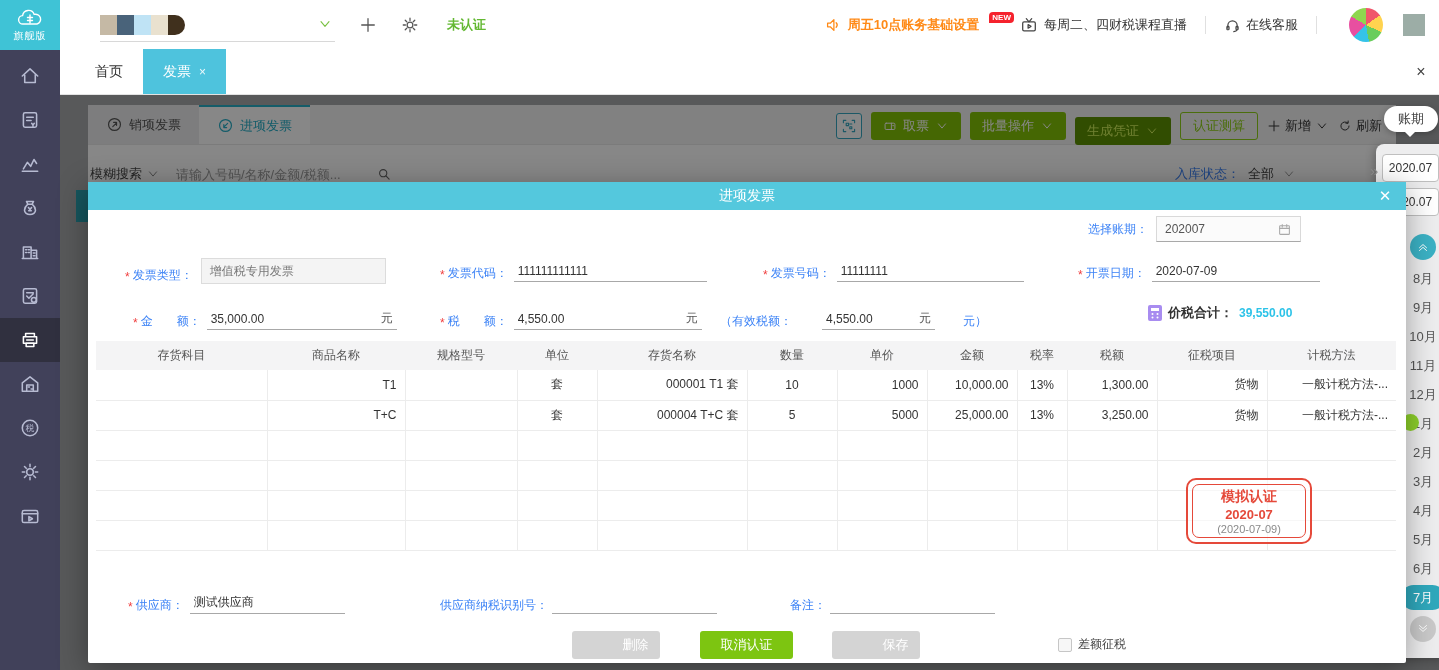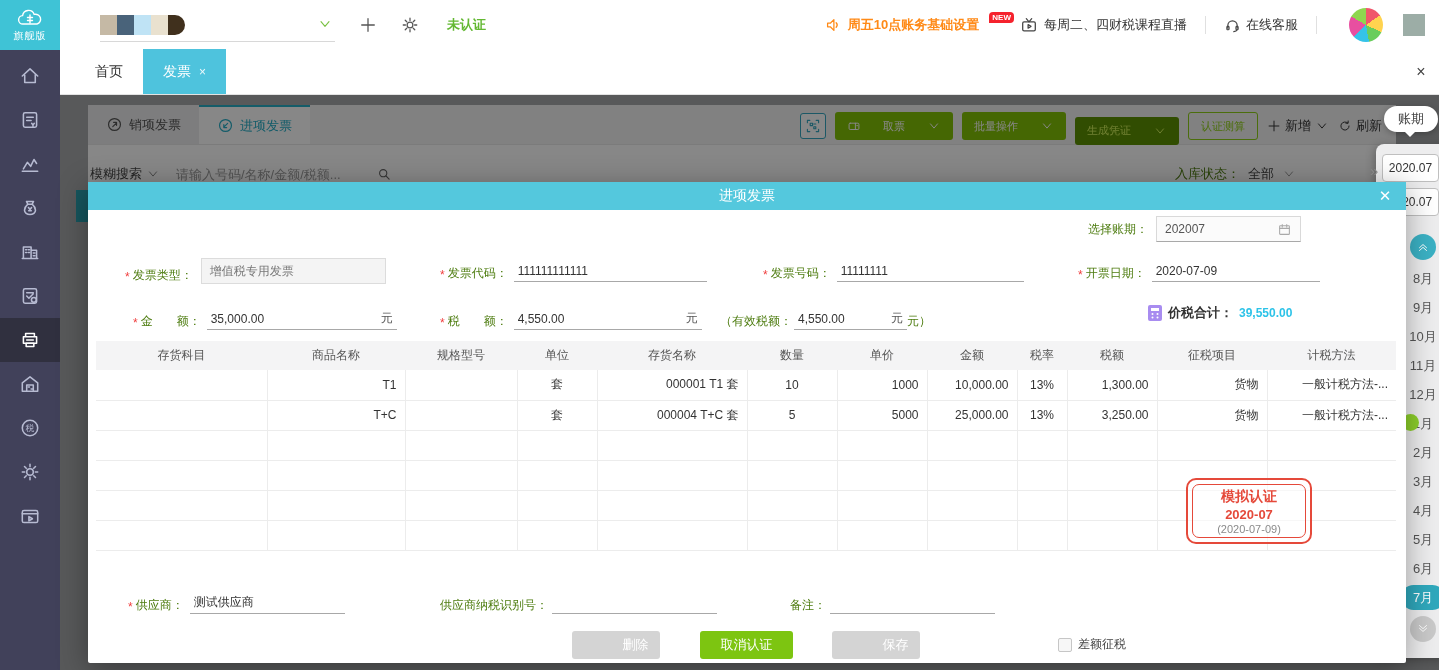--- a/index.html
+++ b/index.html
@@ -53,21 +53,21 @@
   .content { position:absolute; left:60px; top:95px; width:1379px; height:575px; background:#a7a8aa; }
   .panel { position:absolute; left:28px; top:10px; width:1308px; height:557px; background:#fff; }
   .subtabs { display:flex; height:40px; border-bottom:1px solid #e8e8e8; background:#f3f3f4; }
   .subtab { display:flex; align-items:center; gap:6px; padding:0 18px; font-size:13px; color:#555; background:#ededee; cursor:pointer; }
   .subtab .ic { width:17px; height:17px; }
   .subtab.active { background:#fff; color:#27aec7; border-top:2px solid #27aec7; }
   .subtab.active .ic { color:#27aec7; }
   .u-toolbar { position:absolute; right:14px; top:6px; display:flex; align-items:center; gap:9px; height:30px; }
   .scan-btn { width:26px; height:26px; border:1px solid #35a7c0; border-radius:3px; color:#35a7c0; display:flex; align-items:center; justify-content:center; cursor:pointer; background:#fff; }
   .scan-btn .ic { width:16px; height:16px; }
-  .gbtn { height:28px; padding:0 12px; border-radius:3px; color:#fff; font-size:11px; display:flex; align-items:center; gap:22px; cursor:pointer; border:none; }
+  .gbtn { height:28px; padding:0 12px; border-radius:3px; color:#fff; font-size:13px; display:flex; align-items:center; gap:6px; cursor:pointer; border:none; }
   .gbtn.green { background:#83c207; }
   .gbtn.darkgreen { background:#5d9102; color:#d3f25e;margin-top:9px; }
   .gbtn.outline { background:transparent; border:1px solid #8fd018; color:#8fd018; }
   .gbtn .ic { width:14px; height:14px; }
   .txtbtn { display:flex; align-items:center; gap:4px; color:#333; font-size:13px; cursor:pointer; }
   .txtbtn .ic { width:14px; height:14px; }
   .filter-row { position:absolute; left:0; top:52px; width:100%; height:34px; display:flex; align-items:center; }
   .fuzzy { display:flex; align-items:center; gap:4px; color:#444; font-size:13px; margin-left:2px; cursor:pointer; }
   .fuzzy .ic { width:14px; height:14px; color:#888; }
   .search-input { border:none; outline:none; margin-left:16px; width:200px; font-size:13px; color:#333; background:transparent; }
@@ -93,21 +93,21 @@
   .m-chev .ic { width:14px; height:14px; }
   .month-item { position:relative; width:44px; height:25px; margin:2px 0 2px 24px; border-radius:13px; display:flex; align-items:center; justify-content:center; font-size:13px; color:#555; cursor:pointer; }
   .month-item.selected { background:#2fa8bc; color:#fff; }
   .month-badge { position:absolute; left:1px; top:3px; width:17px; height:17px; border-radius:50%; background:#8ccf2a; }
 
   
   .modal { position:absolute; left:88px; top:182px; width:1318px; height:481px; background:#fff; border-radius:2px; box-shadow:0 6px 30px rgba(0,0,0,.35); z-index:10; }
   .m-header { height:28px; background:#54c8dd; display:flex; align-items:center; justify-content:center; color:#fff; font-size:14px; position:relative; }
   .m-close { position:absolute; right:12px; top:5px; width:18px; height:18px; color:#fff; font-size:15px; display:flex; align-items:center; justify-content:center; cursor:pointer; }
   .req { color:#f03e3e; margin-right:3px; }
-  .lbl { color:#4d7c0f; }
+  .lbl { color:#3b82f6; }
   .m-period { position:absolute; left:1000px; top:34px; display:flex; align-items:center; }
   .m-period-box { margin-left:8px; width:145px; height:26px; background:#fbfbfb; border:1px solid #d9d9d9; border-bottom-color:#a9a9a9; display:flex; align-items:center; padding:0 8px; color:#555;justify-content:center; }
   .m-period-box .ic { width:15px; height:15px; color:#a9a9a9; margin-left:auto; }
   .frow { position:absolute; display:flex; align-items:flex-end; font-size:12px; }
   .uin { border-bottom:1px solid #a8a8a8; height:22px; display:flex; align-items:center; padding:0 4px; color:#333; }
   .uin .unit { margin-left:auto; color:#555; }
   .din { height:26px; background:#f4f4f4; border:1px solid #dcdcdc; display:flex; align-items:center; padding:0 8px; color:#777; }
   .total-wrap { position:absolute; left:1060px; top:122px; display:flex; align-items:center; gap:6px; }
   .calc-ic { width:14px; height:16px; }
   .total-label { font-weight:bold; color:#333; font-size:13px; }
@@ -558,21 +558,21 @@
     </div>
     <div class="frow" style="left:352px; top:126px;">
       <span class="req">*</span>
         <span class="lbl">税</span>
       <span class="lbl" style="margin-left:24px;">额：</span>
       <div class="uin" style="width:188px; margin-left:6px;">
           <span>4,550.00</span>
           <span class="unit">元</span>
         </div>
     </div>
-    <div class="frow" style="left:632px; top:126px;">
+    <div class="frow" style="left:632px; top:126px;gap:28px;">
       <span class="lbl">（有效税额：</span>
       <div class="uin" style="width:113px; margin-left:2px;">
           <span>4,550.00</span>
           <span class="unit">元</span>
         </div>
       <span class="lbl">元）</span>
     </div>
     <div class="total-wrap">
       <span class="calc-ic">
           <svg viewBox="0 0 14 16">

